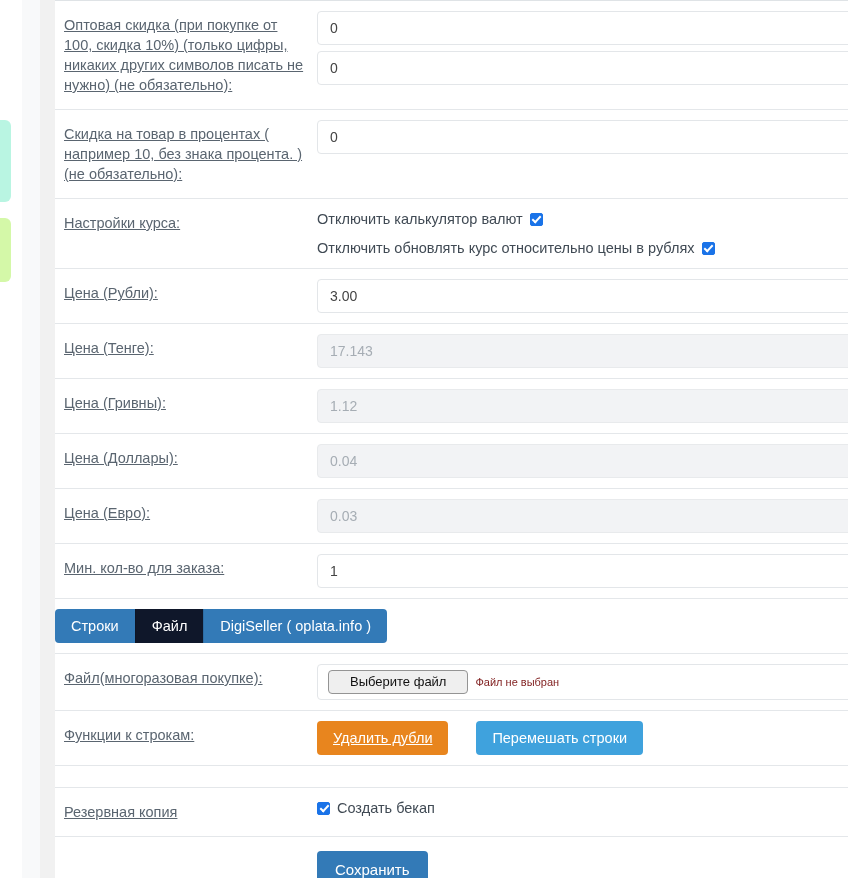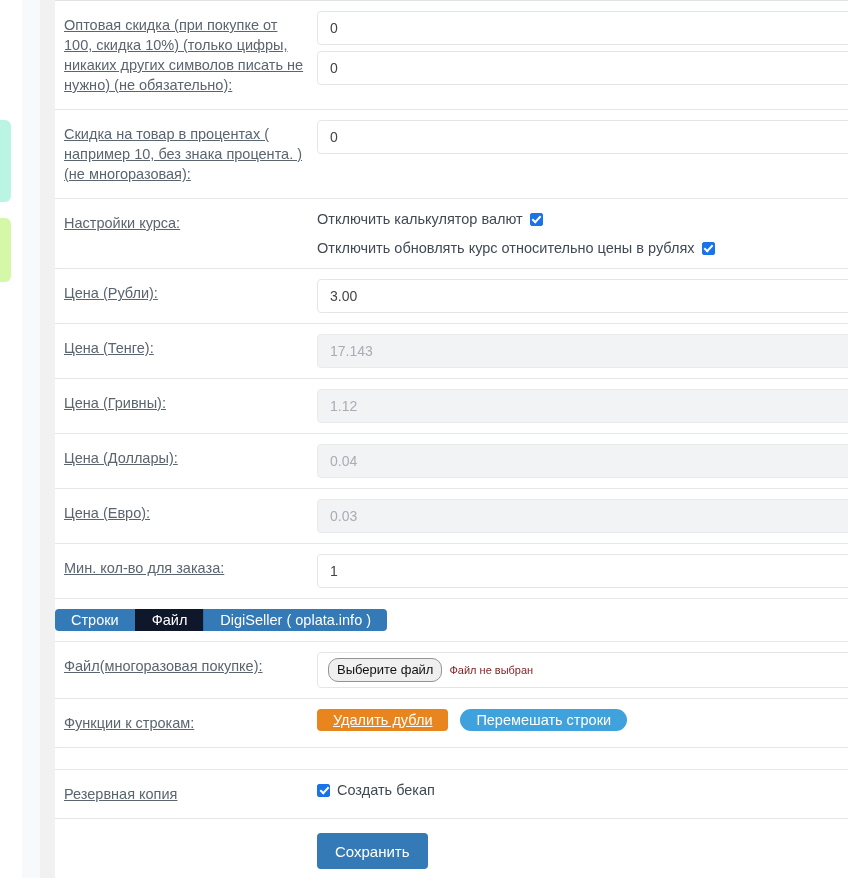--- a/index.html
+++ b/index.html
@@ -147,50 +147,50 @@
     display: inline-flex;
     align-items: center;
     justify-content: center;
     font-family: inherit;
     font-size: 14.5px;
     line-height: 1;
     color: #ffffff;
     background: #337ab7;
     border: none;
     padding: 2px 16px;
-    height: 22px;
+    height: 34px;
     cursor: pointer;
     white-space: nowrap;
   }
   .btn-active { background: #0f172a; }
   .btn-orange { background: #e8851e; border-radius: 4px; text-decoration: underline; }
   .btn-lightblue { background: #3fa2dd; border-radius: 4px; }
   .btn-primary { background: #337ab7; border-radius: 4px; padding: 0 18px; height: 36px; font-size: 15px; }
-  .btn-gap { margin-left: 8px; border-radius: 14px; }
+  .btn-gap { margin-left: 24px; }
 
   
   .file-wrap {
     display: flex;
     align-items: center;
     box-sizing: border-box;
     width: 560px;
     height: 36px;
     padding: 3px 10px;
     background: #ffffff;
     border: 1px solid #e3e6e9;
     border-radius: 4px;
   }
   .file-btn {
     font-family: inherit;
     font-size: 13px;
     color: #101010;
     background: #efefef;
     border: 1px solid #949494;
-    border-radius: 10px;
-    padding: 2px 8px;
+    border-radius: 4px;
+    padding: 2px 21px;
     cursor: pointer;
     line-height: 1.35;
   }
   .file-status {
     margin-left: 7px;
     font-size: 11px;
     color: #7f1d1d;
   }
 
   .spacer-row { height: 22px; }
@@ -210,21 +210,21 @@
 
   <div class="frow first">
     <div class="fcell-label">Оптовая скидка (при покупке от 100, скидка 10%) (только цифры, никаких других символов писать не нужно) (не обязательно):</div>
     <div class="fcell-value">
       <input class="finput" type="text" value="0" style="">
       <input class="finput" type="text" value="0" style="">
     </div>
   </div>
 
   <div class="frow">
-    <div class="fcell-label">Скидка на товар в процентах ( например 10, без знака процента. ) (не многоразовая):</div>
+    <div class="fcell-label">Скидка на товар в процентах ( например 10, без знака процента. ) (не обязательно):</div>
     <div class="fcell-value">
       <input class="finput" type="text" value="0" style="">
     </div>
   </div>
 
   <div class="frow">
     <div class="fcell-label">Настройки курса:</div>
     <div class="fcell-value">
       <label class="chk-line">
         <span>Отключить калькулятор валют</span>

